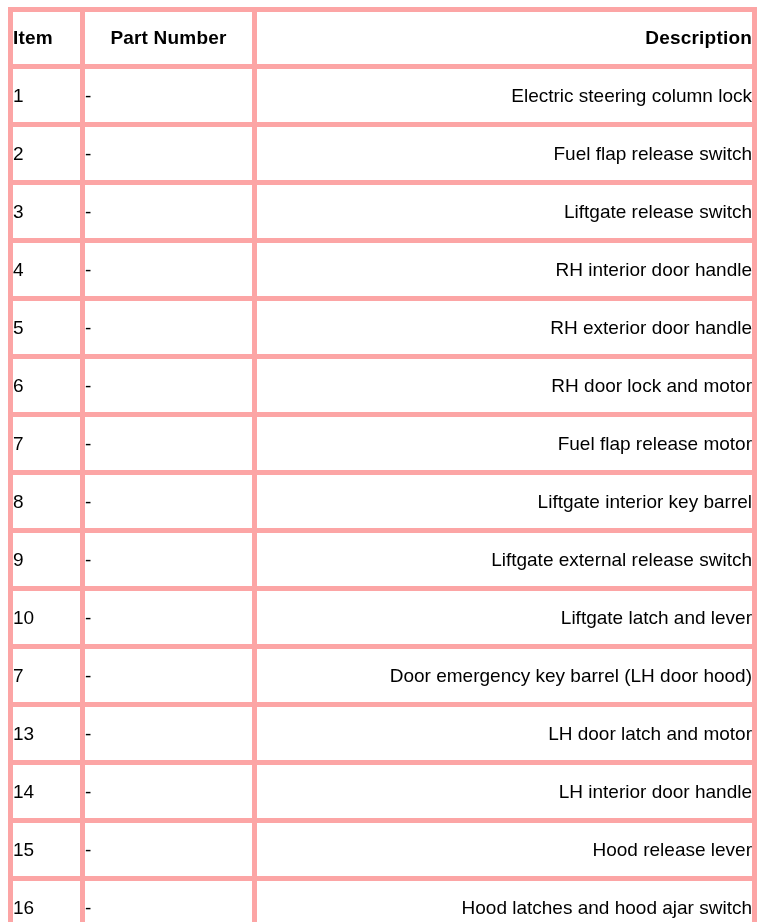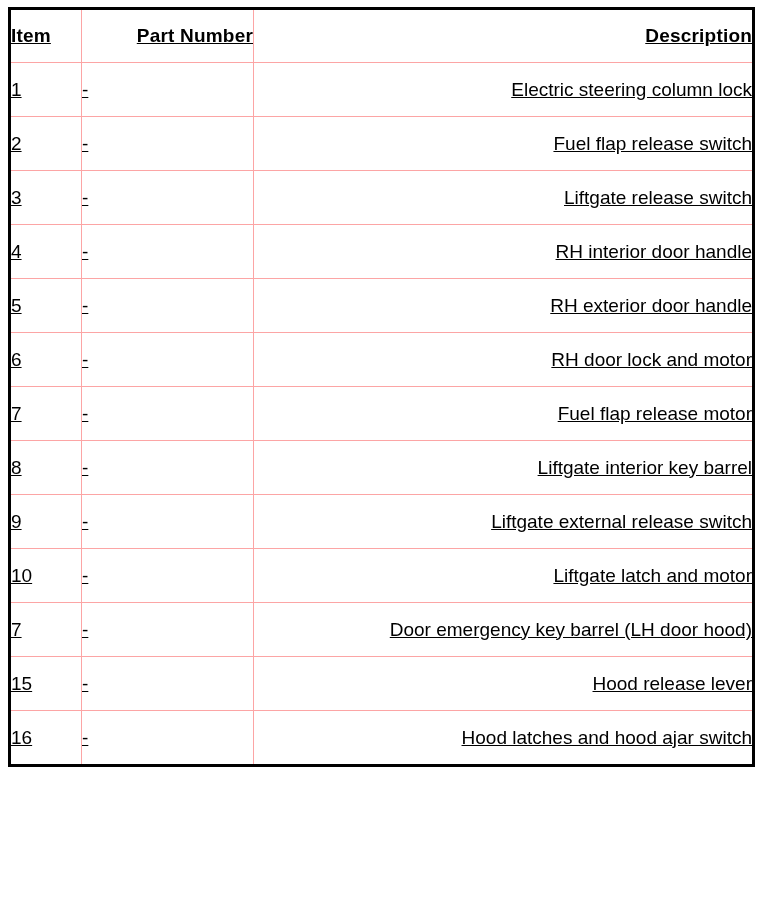--- a/index.html
+++ b/index.html
@@ -31,33 +31,32 @@
     border-collapse: collapse;
     width: 744px;
     table-layout: fixed;
     border: 3px solid #000000;
   }
   table.parts col.c-item { width: 72px; }
   table.parts col.c-part { width: 172px; }
   table.parts col.c-desc { width: 500px; }
 
   table.parts th, table.parts td {
-    border: 1px solid #fca5a5;
+    border: 5px solid #fca5a5;
     padding: 0;
     vertical-align: middle;
-    text-decoration: underline;
   }
   table.parts thead th {
     height: 52px;
     font-size: 19px;
     font-weight: bold;
     letter-spacing: 0.2px;
   }
   th.h-item { text-align: left; padding-left: 10px; }
-  th.h-part { text-align: right; padding-left: 10px; }
+  th.h-part { text-align: center; padding-left: 10px; }
   th.h-desc { text-align: right; }
 
   table.parts tbody td {
     height: 53px;
     font-size: 19px;
     font-weight: normal;
   }
   td.t-item { text-align: left; padding-left: 10px; }
   td.t-part { text-align: left; padding-left: 10px; }
   td.t-desc { text-align: right; padding-left: 14px; }
@@ -122,26 +121,36 @@
           <td class="t-desc">Liftgate interior key barrel</td>
         </tr>
         <tr>
           <td class="t-item">9</td>
           <td class="t-part">-</td>
           <td class="t-desc">Liftgate external release switch</td>
         </tr>
         <tr>
           <td class="t-item">10</td>
           <td class="t-part">-</td>
-          <td class="t-desc">Liftgate latch and motor</td>
+          <td class="t-desc">Liftgate latch and lever</td>
         </tr>
         <tr>
           <td class="t-item">7</td>
           <td class="t-part">-</td>
           <td class="t-desc">Door emergency key barrel (LH door hood)</td>
+        </tr>
+        <tr>
+          <td class="t-item">13</td>
+          <td class="t-part">-</td>
+          <td class="t-desc">LH door latch and motor</td>
+        </tr>
+        <tr>
+          <td class="t-item">14</td>
+          <td class="t-part">-</td>
+          <td class="t-desc">LH interior door handle</td>
         </tr>
         <tr>
           <td class="t-item">15</td>
           <td class="t-part">-</td>
           <td class="t-desc">Hood release lever</td>
         </tr>
         <tr>
           <td class="t-item">16</td>
           <td class="t-part">-</td>
           <td class="t-desc">Hood latches and hood ajar switch</td>

